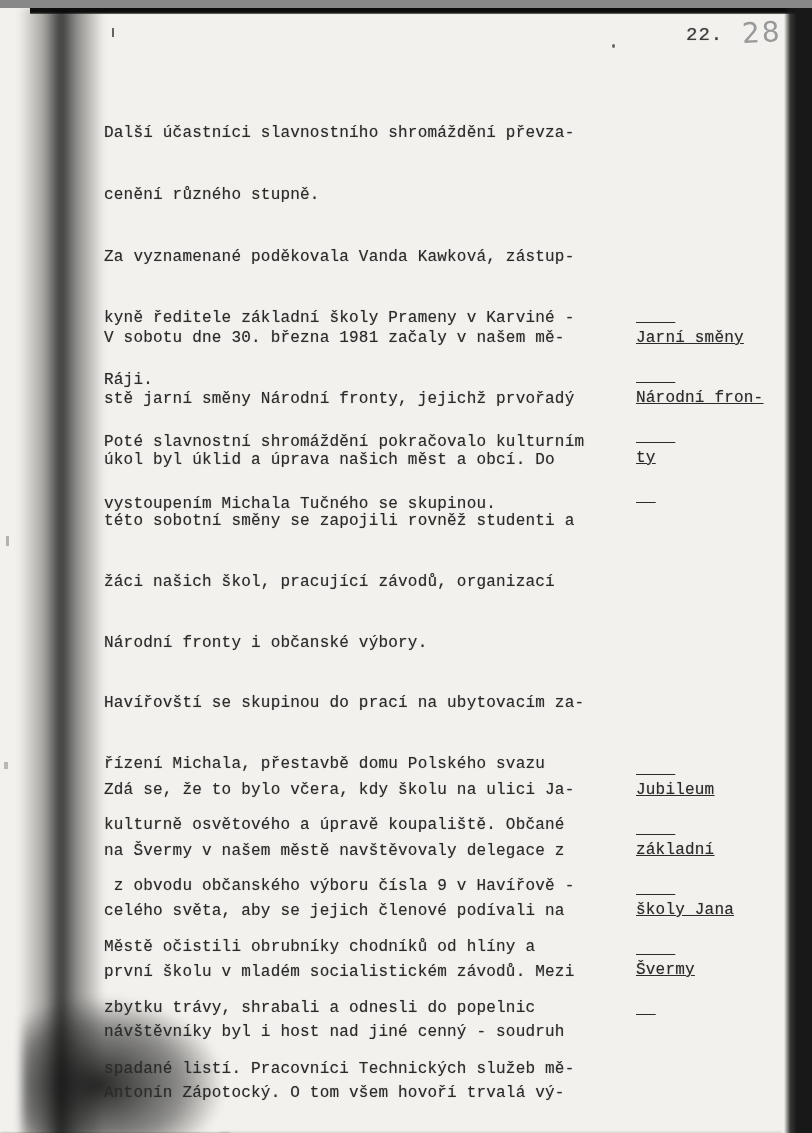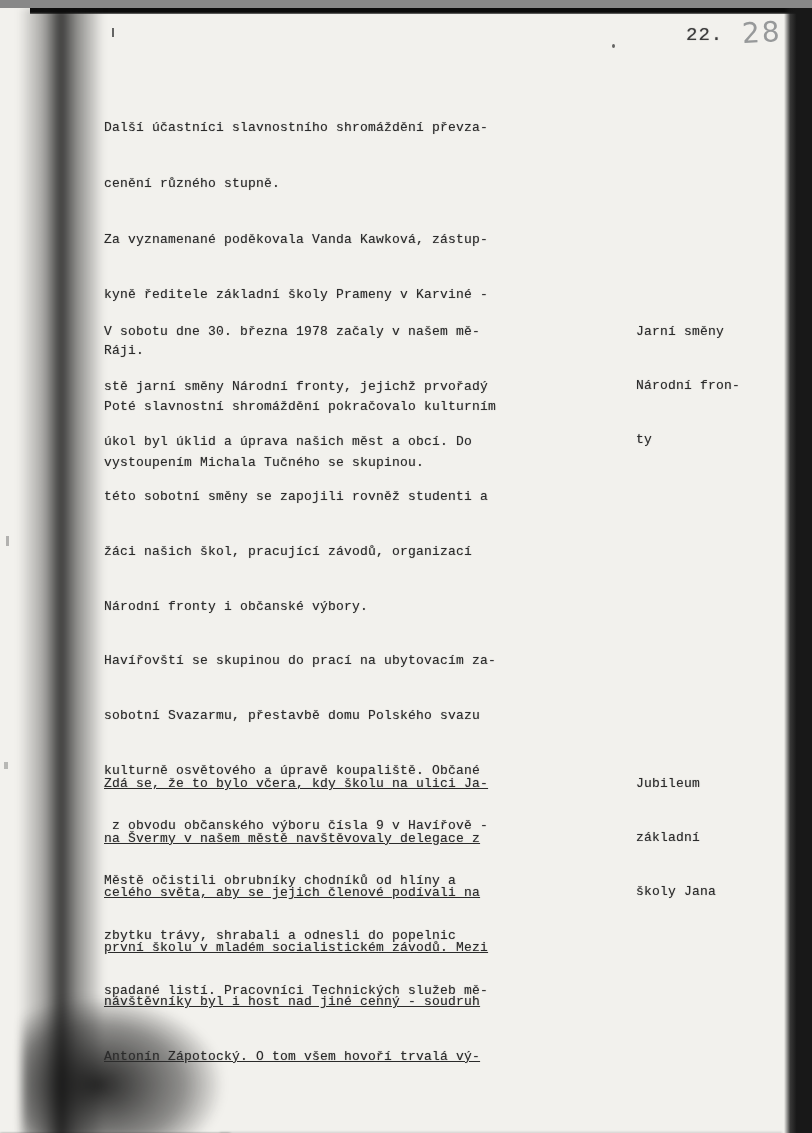--- a/index.html
+++ b/index.html
@@ -59,33 +59,33 @@
   .pageno-hand{
     position:absolute;left:742px;top:8px;
     font-family:"DejaVu Sans",sans-serif;
     font-size:28px;color:#97999a;letter-spacing:2px;
     transform:rotate(-3deg);
   }
 
   
   .tw{
     position:absolute;
-    font-size:13px;
+    font-size:16px;
     letter-spacing:.2px;
     white-space:pre;
     text-shadow:0 0 1px rgba(40,40,40,.45);
   }
   .body-col{left:104px;width:560px;}
   .p1{top:77px;}
   .p1 .ln{line-height:25.8px;}
   .p2{top:282px;}
   .p2 .ln{line-height:24.9px;}
   .p3{top:734px;}
-  .p3 .ln{line-height:24.5px;text-decoration:underline;}
-  .margin-note{left:636px;width:160px;}
+  .p3 .ln{line-height:24.5px;}
+  .margin-note{left:636px;width:160px;text-decoration:underline;}
   .mn1{top:282px;}
   .mn2{top:734px;}
   .margin-note .ln{line-height:24px;}
   .ln{white-space:pre;}
 </style>
 </head>
 <body>
 
 <div class="page">
 
@@ -107,28 +107,28 @@
     <div class="ln">Další účastníci slavnostního shromáždění převza-</div>
     <div class="ln">cenění různého stupně.</div>
     <div class="ln">Za vyznamenané poděkovala Vanda Kawková, zástup-</div>
     <div class="ln">kyně ředitele základní školy Prameny v Karviné -</div>
     <div class="ln">Ráji.</div>
     <div class="ln">Poté slavnostní shromáždění pokračovalo kulturním</div>
     <div class="ln">vystoupením Michala Tučného se skupinou.</div>
   </div>
 
   <div class="tw body-col p2">
-    <div class="ln">V sobotu dne 30. března 1978 začaly v našem mě-</div>
+    <div class="ln">V sobotu dne 30. března 1981 začaly v našem mě-</div>
     <div class="ln">stě jarní směny Národní fronty, jejichž prvořadý</div>
     <div class="ln">úkol byl úklid a úprava našich měst a obcí. Do</div>
     <div class="ln">této sobotní směny se zapojili rovněž studenti a</div>
     <div class="ln">žáci našich škol, pracující závodů, organizací</div>
     <div class="ln">Národní fronty i občanské výbory.</div>
     <div class="ln">Havířovští se skupinou do prací na ubytovacím za-</div>
-    <div class="ln">sobotní Svazarmu, přestavbě domu Polského svazu</div>
+    <div class="ln">řízení Michala, přestavbě domu Polského svazu</div>
     <div class="ln">kulturně osvětového a úpravě koupaliště. Občané</div>
     <div class="ln"> z obvodu občanského výboru čísla 9 v Havířově -</div>
     <div class="ln">Městě očistili obrubníky chodníků od hlíny a</div>
     <div class="ln">zbytku trávy, shrabali a odnesli do popelnic</div>
     <div class="ln">spadané listí. Pracovníci Technických služeb mě-</div>
     
     
     
     
     
@@ -155,15 +155,16 @@
     
     
     
     
   </div>
 
   <div class="tw margin-note mn2">
     <div class="ln">Jubileum</div>
     <div class="ln">základní</div>
     <div class="ln">školy Jana</div>
+    <div class="ln">Švermy</div>
   </div>
 
 </div>
 
 </body></html>

